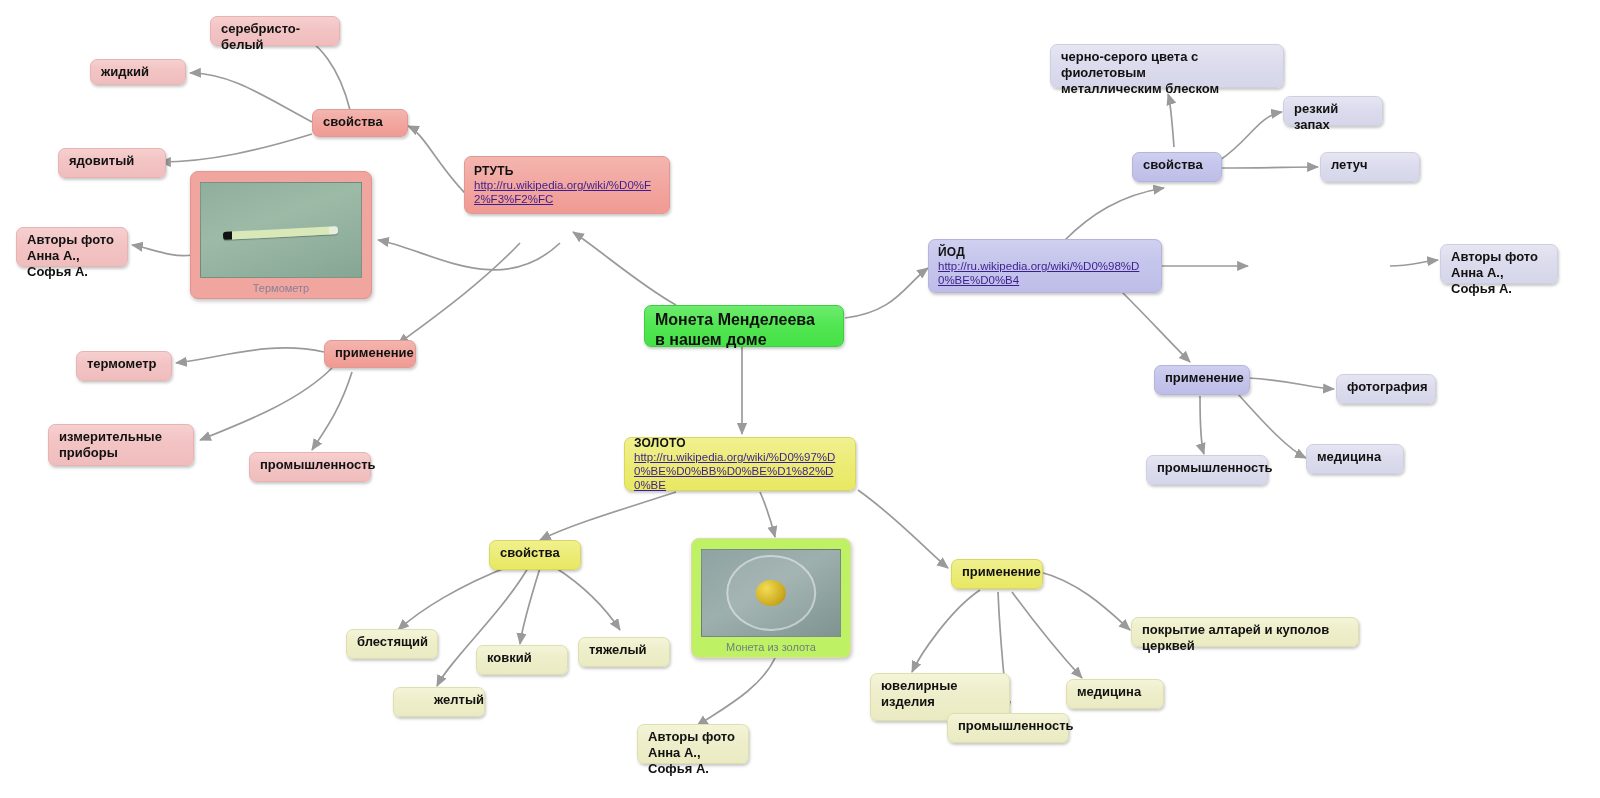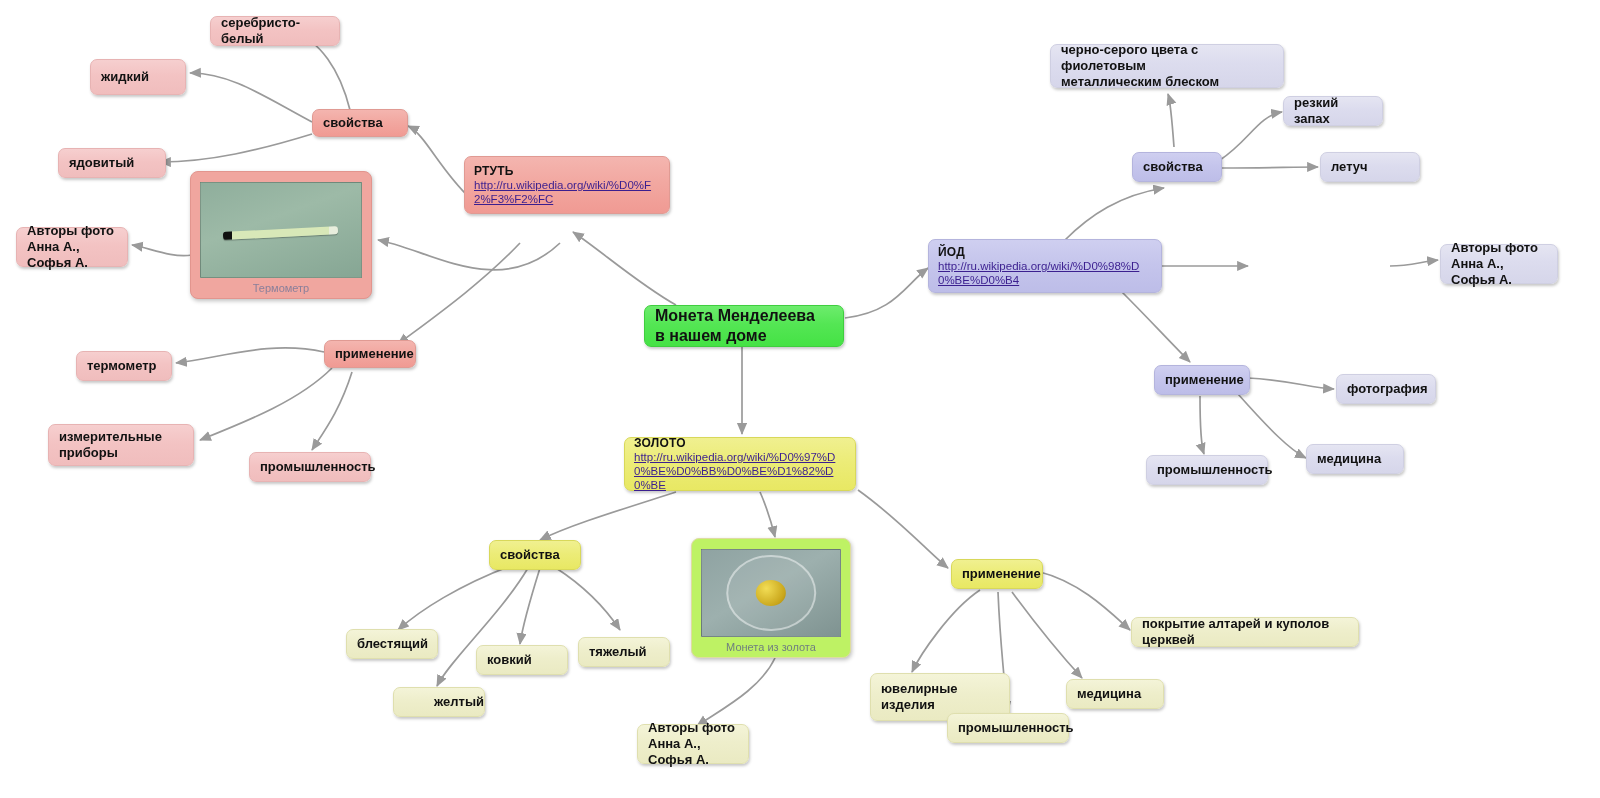--- a/index.html
+++ b/index.html
@@ -1,21 +1,21 @@
 <!DOCTYPE html>
 <html><head>
 <meta charset="utf-8">
 <style>
   html,body{margin:0;padding:0;background:#ffffff;}
   body{font-family:"Liberation Sans","DejaVu Sans",sans-serif;}
   #stage{position:relative;width:1600px;height:798px;background:#ffffff;overflow:hidden;}
   #links{position:absolute;left:0;top:0;width:1600px;height:798px;pointer-events:none;}
 
   .node{position:absolute;box-sizing:border-box;border-radius:7px;
-        display:flex;align-items:center;
+        display:flex;
         font-size:13px;font-weight:bold;color:#111;
         padding:4px 10px;line-height:1.22;
         box-shadow:1px 2px 3px rgba(0,0,0,0.22);}
   .node .txt{white-space:pre-line;}
 
   
   .pink{background:linear-gradient(to bottom,#f6cfcf 0%,#f3c3c3 45%,#f0bdbd 100%);
         border:1px solid #e7b3b3;}
   .pink-strong{background:linear-gradient(to bottom,#f4b5af 0%,#f2a8a1 45%,#f09a93 100%);
         border:1px solid #e09a93;}
@@ -152,21 +152,21 @@
     <span class="url">http://ru.wikipedia.org/wiki/%D0%F2%F3%F2%FC</span>
   </div>
 
   <div class="node pink-strong" style="left:312px;top:109px;width:96px;height:28px;">
     <span class="txt">свойства</span>
   </div>
 
   <div class="node pink" style="left:210px;top:16px;width:130px;height:30px;">
     <span class="txt">серебристо-белый</span>
   </div>
-  <div class="node pink" style="left:90px;top:59px;width:96px;height:36px;">
+  <div class="node pink" style="left:90px;top:59px;width:96px;height:26px;">
     <span class="txt">жидкий</span>
   </div>
   <div class="node pink" style="left:58px;top:148px;width:108px;height:30px;">
     <span class="txt">ядовитый</span>
   </div>
 
   <div class="node pink-strong" style="left:324px;top:340px;width:92px;height:28px;">
     <span class="txt">применение</span>
   </div>
   <div class="node pink" style="left:76px;top:351px;width:96px;height:30px;">

